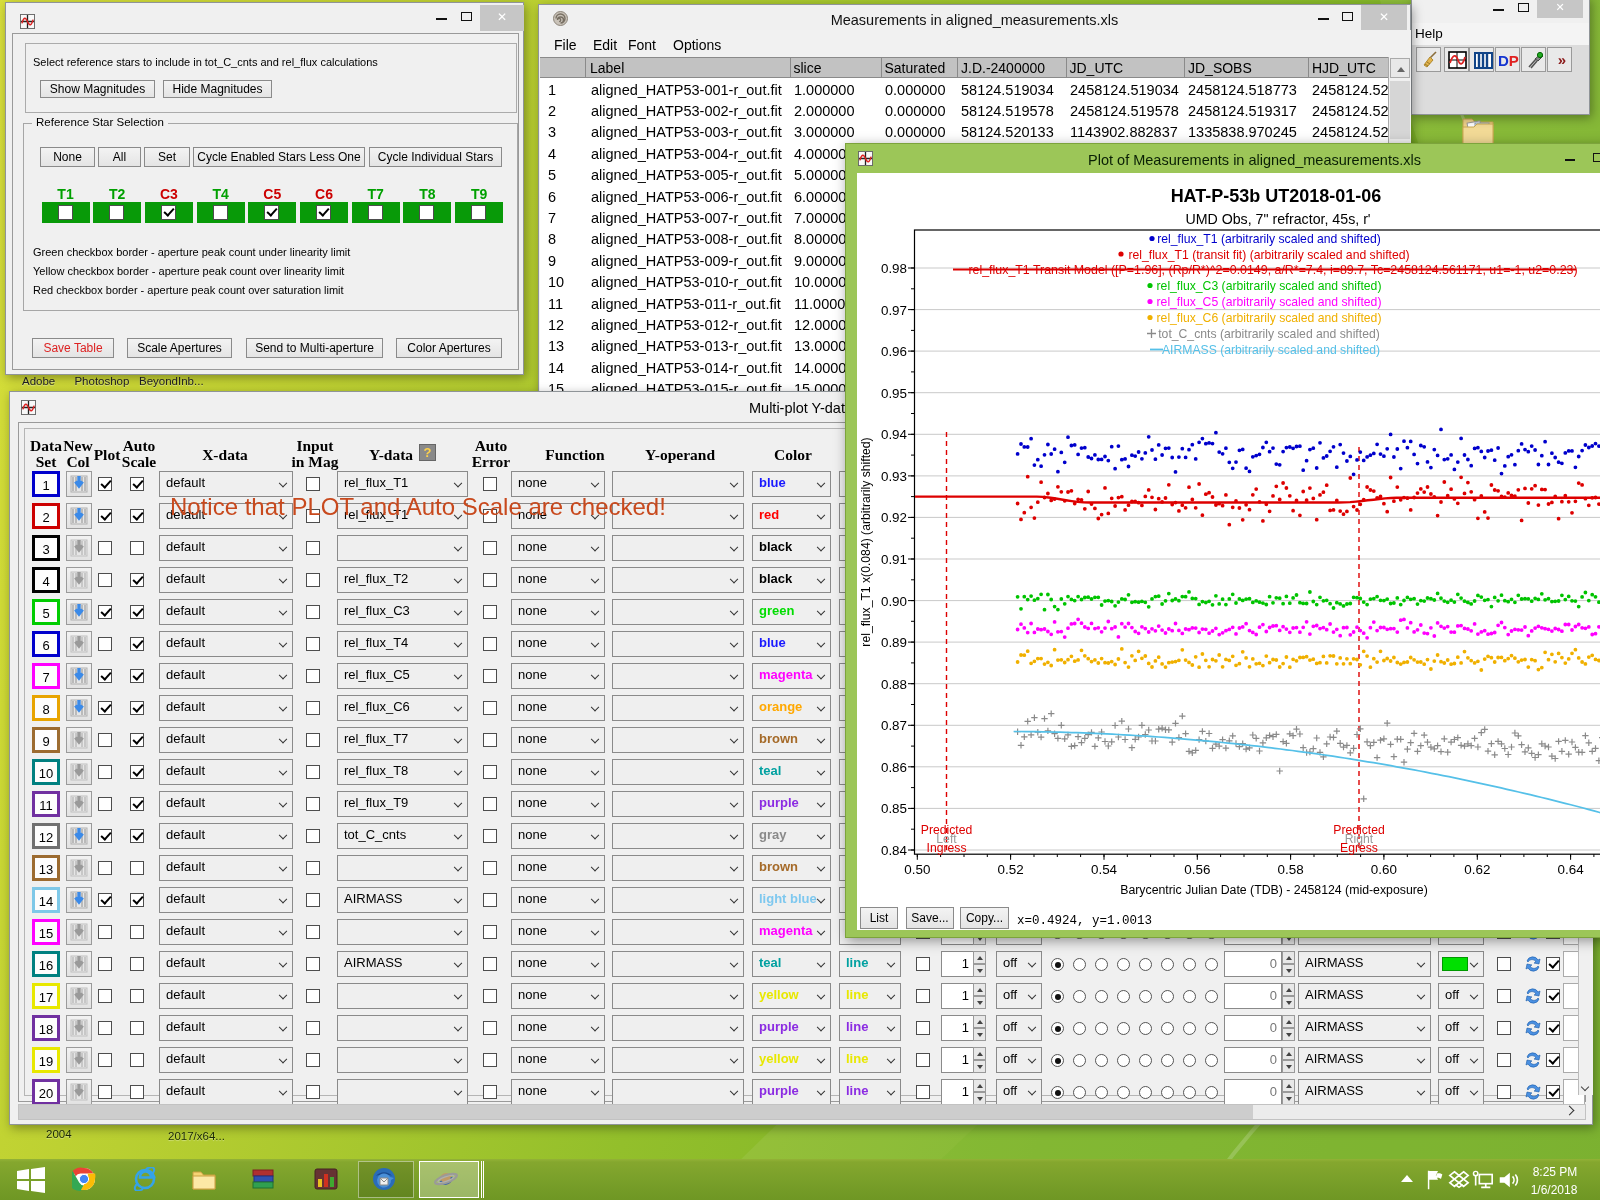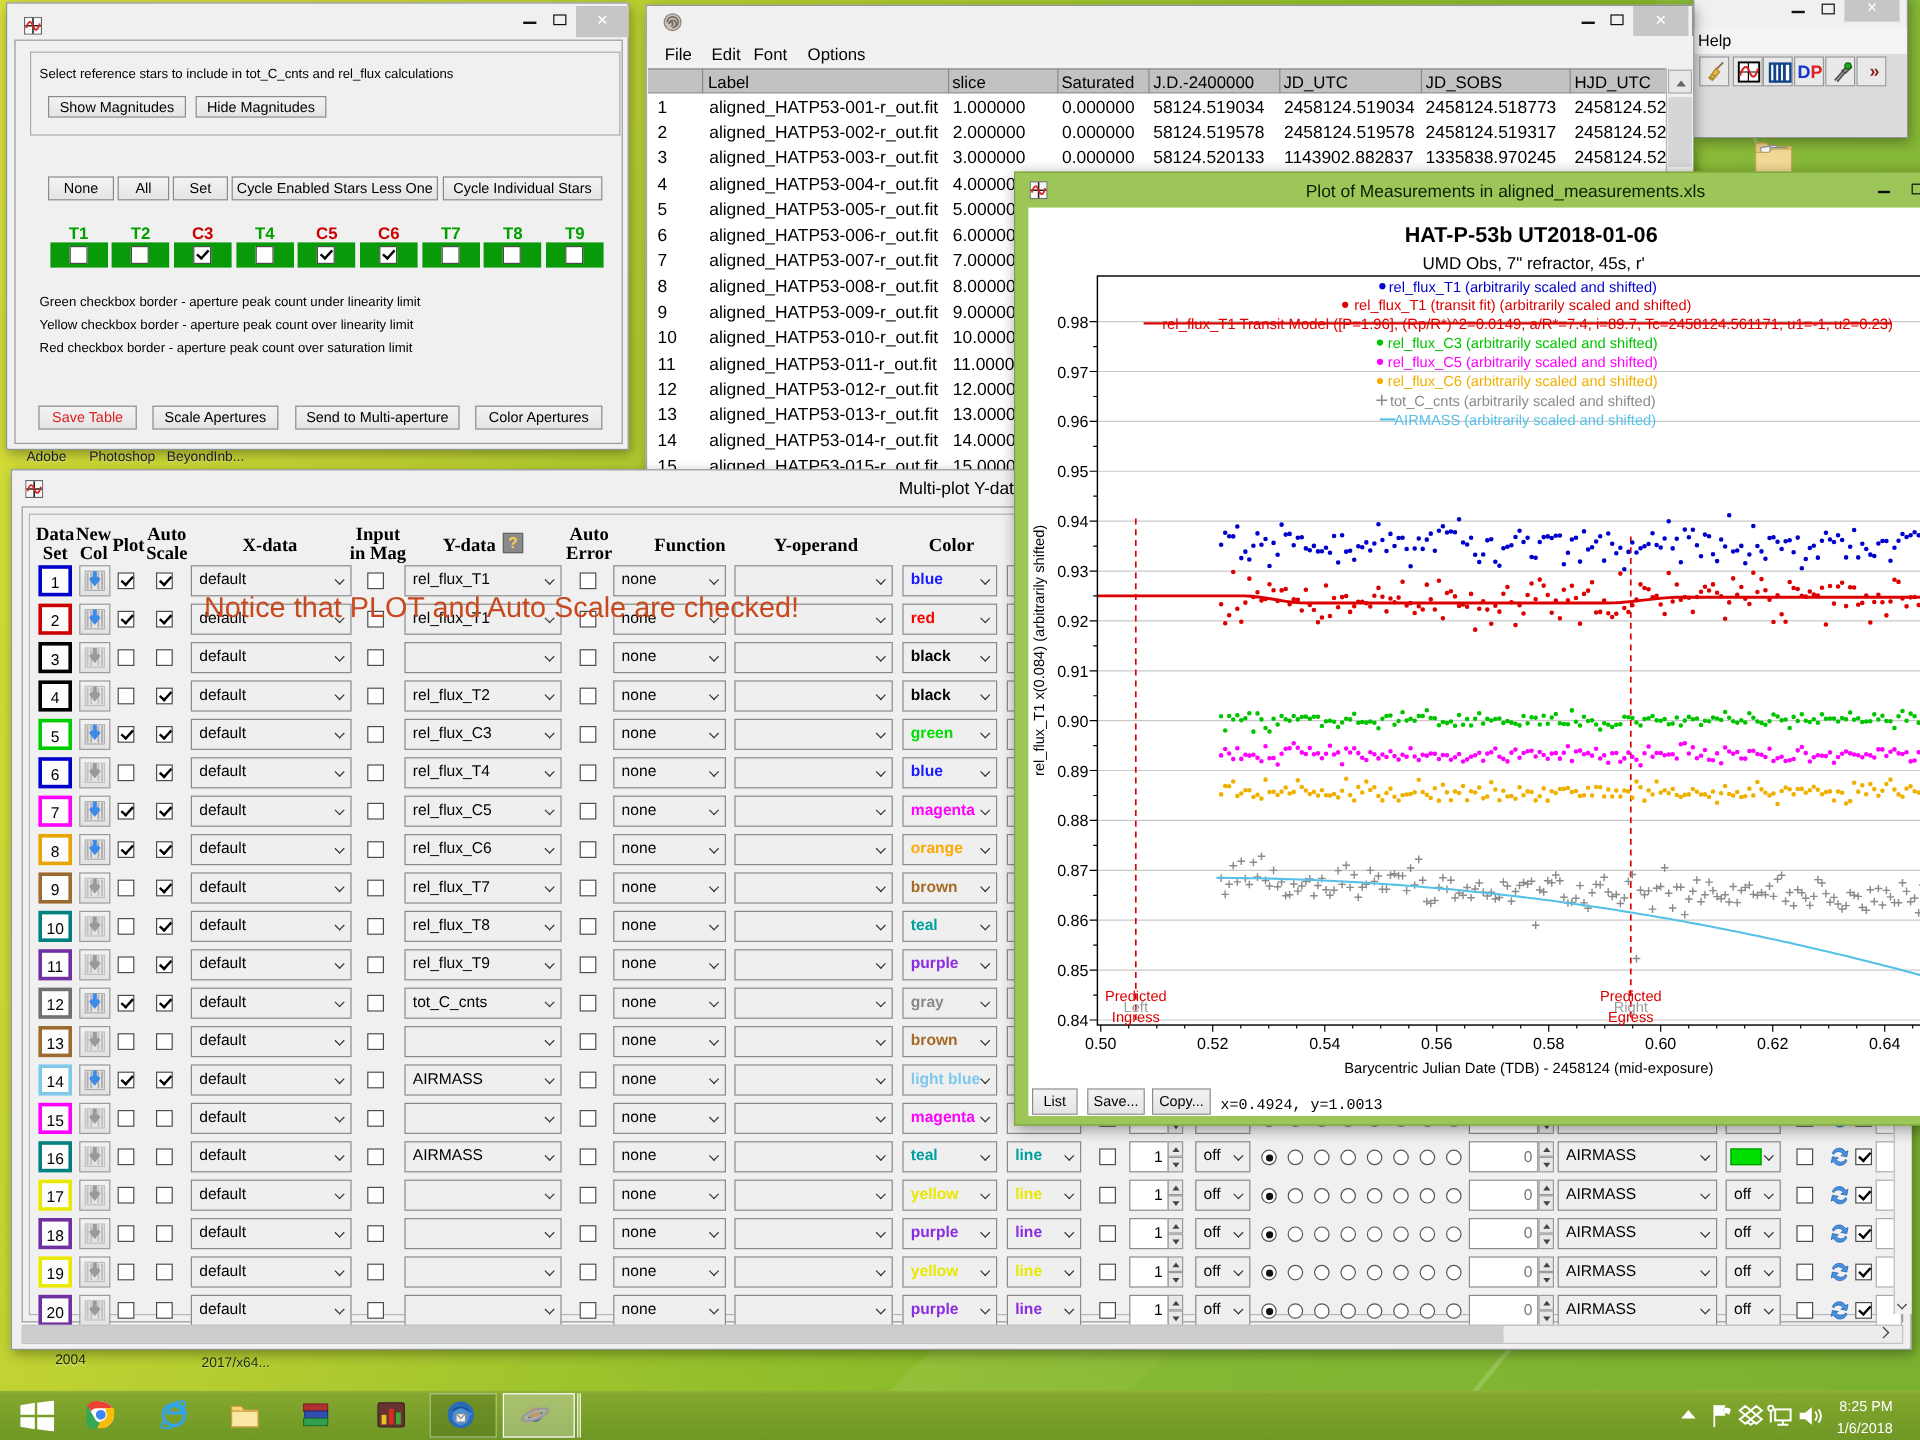--- a/index.html
+++ b/index.html
@@ -80,20 +80,21 @@
 <path d="M10 9 L16 4 L18 6 L13 11 Z" fill="#888" stroke="#444"></path>
 <circle cx="15" cy="5" r="2.6" fill="#2a2" stroke="#060"></circle>
     </svg>
     <div class="abs" style="left:139px;top:54px;width:22px;height:20px;color:#8b1a1a;font-weight:bold;font-size:15px;text-align:center">»</div>
   </div>
 <div class="win" style="left:538px;top:4px;width:873px;height:388px">
     <div class="abs" style="left:13px;top:5px;width:17px;height:17px"><svg width="17" height="17" viewBox="0 0 17 17">
         <circle cx="8.5" cy="8.5" r="7" fill="#c9c2b8" stroke="#8d857a"></circle>
         <path d="M8.5 8.5 m-4.5 0 a4.5 4.5 0 1 1 4.5 4.5 a3 3 0 1 0 -3 -3 a1.6 1.6 0 1 1 1.6 1.6" fill="none" stroke="#776f63" stroke-width="1.4"></path>
       </svg></div>
+    <div class="abs" style="left:0;top:7px;width:100%;text-align:center;font-size:14.5px;color:#111">Measurements in aligned_measurements.xls</div>
     <div class="abs" style="left:779px;top:13px;width:11px;height:2px;background:#111"></div>
     <div class="abs" style="left:803px;top:7px;width:11px;height:9px;border:1.5px solid #111"></div>
     <div class="closebtn" style="left:822px;top:0;width:46px;height:25px;font-size:12px;line-height:24px">✕</div>
     <div class="abs" style="left:1px;top:25px;width:871px;height:27px;background:#f1f1f1"></div>
     <div class="abs" style="left:15px;top:32px;font-size:14px">File</div>
     <div class="abs" style="left:54px;top:32px;font-size:14px">Edit</div>
     <div class="abs" style="left:89px;top:32px;font-size:14px">Font</div>
     <div class="abs" style="left:134px;top:32px;font-size:14px">Options</div>
     <div class="abs" style="left:1px;top:52px;width:849px;height:21px;background:#c2c2c2;border-top:1px solid #8a8a8a;border-bottom:1px solid #8a8a8a"></div>
     <div class="abs" style="left:45.5px;top:52px;width:1px;height:21px;background:#8a8a8a"></div>
@@ -210,20 +211,23 @@
       <path d="M2 10C4 3,6 3,8 8C10 13,12 13,14 6" stroke="#d22" stroke-width="1.6" fill="none"></path>
     </svg>
     <div class="abs" style="left:430px;top:15px;width:11px;height:2px;background:#111"></div>
     <div class="abs" style="left:455px;top:9px;width:11px;height:9px;border:1.5px solid #111"></div>
     <div class="closebtn" style="left:474px;top:2px;width:44px;height:26px;font-size:12px;line-height:25px">✕</div>
     <div class="abs" style="left:6px;top:30px;width:507px;height:337px;border:1px solid #9a9a9a"></div>
     <div class="abs" style="left:19px;top:40px;width:492px;height:70px;border:1px solid #ababab"></div>
     <div class="abs" style="left:27px;top:53px;font-size:11px">Select reference stars to include in tot_C_cnts and rel_flux calculations</div>
     <div class="btn" style="left:34px;top:77px;width:115px;height:18px;line-height:16px;color:#000;font-size:12px;white-space:nowrap;overflow:hidden">Show Magnitudes</div>
     <div class="btn" style="left:157px;top:77px;width:109px;height:18px;line-height:16px;color:#000;font-size:12px;white-space:nowrap;overflow:hidden">Hide Magnitudes</div>
+    <div class="grp" style="left:17px;top:120px;width:495px;height:188px">
+      <div class="grplab">Reference Star Selection</div>
+    </div>
     <div class="btn" style="left:34px;top:144px;width:55px;height:20px;line-height:18px;color:#000;font-size:12px;white-space:nowrap;overflow:hidden">None</div>
     <div class="btn" style="left:92px;top:144px;width:43px;height:20px;line-height:18px;color:#000;font-size:12px;white-space:nowrap;overflow:hidden">All</div>
     <div class="btn" style="left:138px;top:144px;width:46px;height:20px;line-height:18px;color:#000;font-size:12px;white-space:nowrap;overflow:hidden">Set</div>
     <div class="btn" style="left:187px;top:144px;width:172px;height:20px;line-height:18px;color:#000;font-size:12px;white-space:nowrap;overflow:hidden">Cycle Enabled Stars Less One</div>
     <div class="btn" style="left:363px;top:144px;width:133px;height:20px;line-height:18px;color:#000;font-size:12px;white-space:nowrap;overflow:hidden">Cycle Individual Stars</div>
     <div class="abs" style="left:35.5px;top:183px;width:48px;text-align:center;font-size:14px;font-weight:bold;color:#00a000">T1</div>
     <div class="abs" style="left:35.5px;top:199px;width:48px;height:21px;background:#089a08"></div>
     <div class="cb" style="left:51.5px;top:201.5px;width:15px;height:15px"></div>
     <div class="abs" style="left:87.2px;top:183px;width:48px;text-align:center;font-size:14px;font-weight:bold;color:#00a000">T2</div>
     <div class="abs" style="left:87.2px;top:199px;width:48px;height:21px;background:#089a08"></div>

